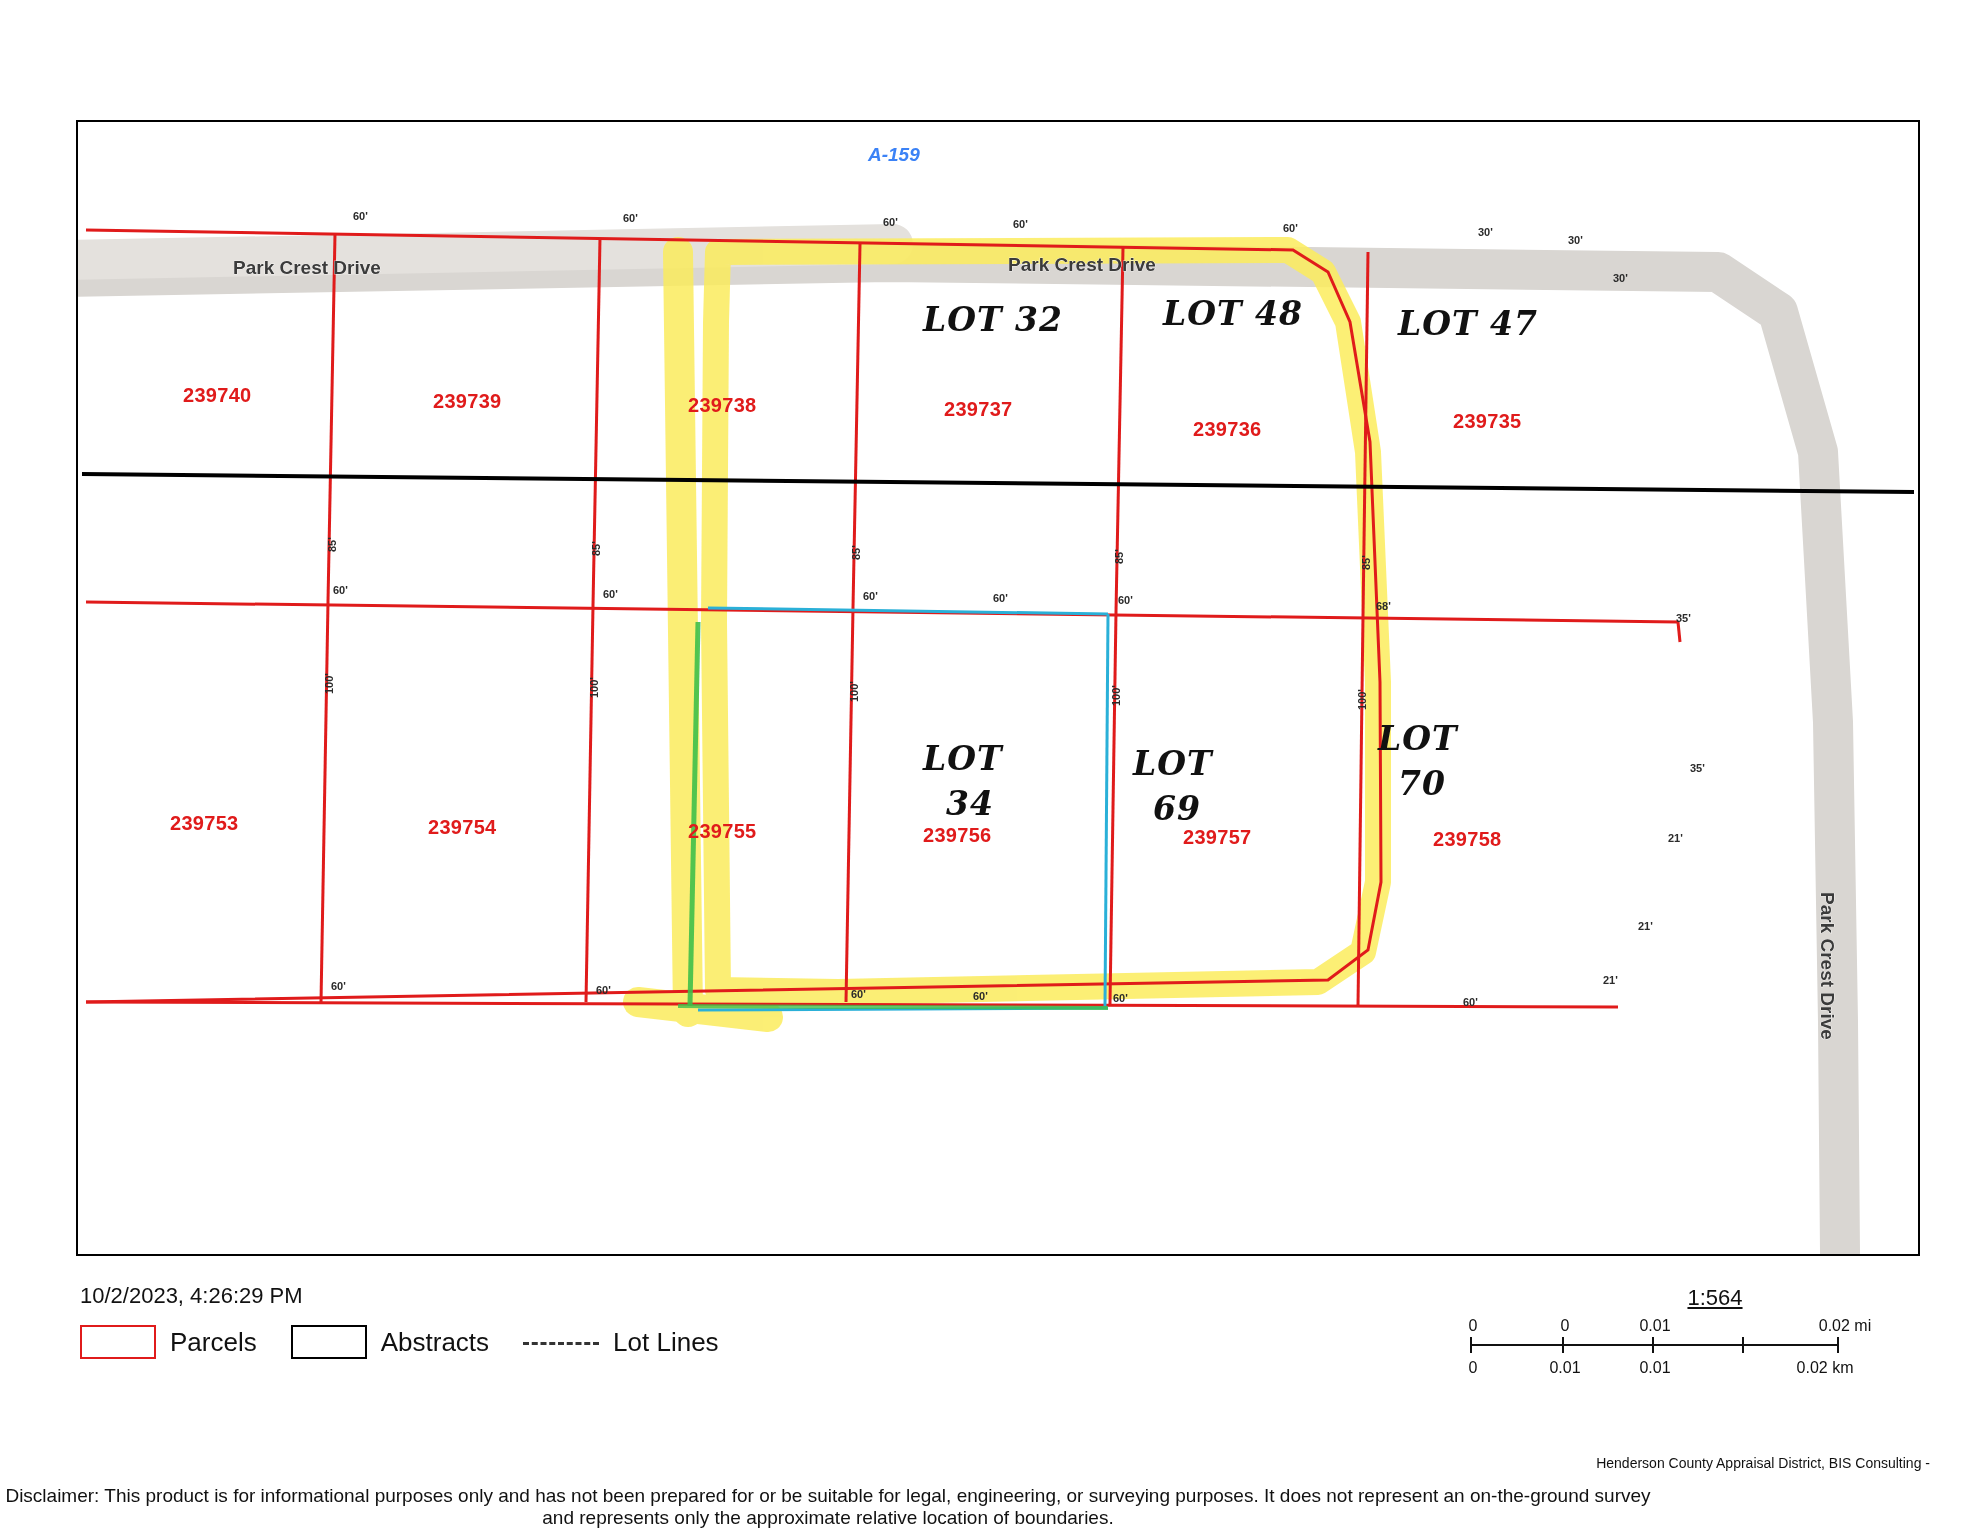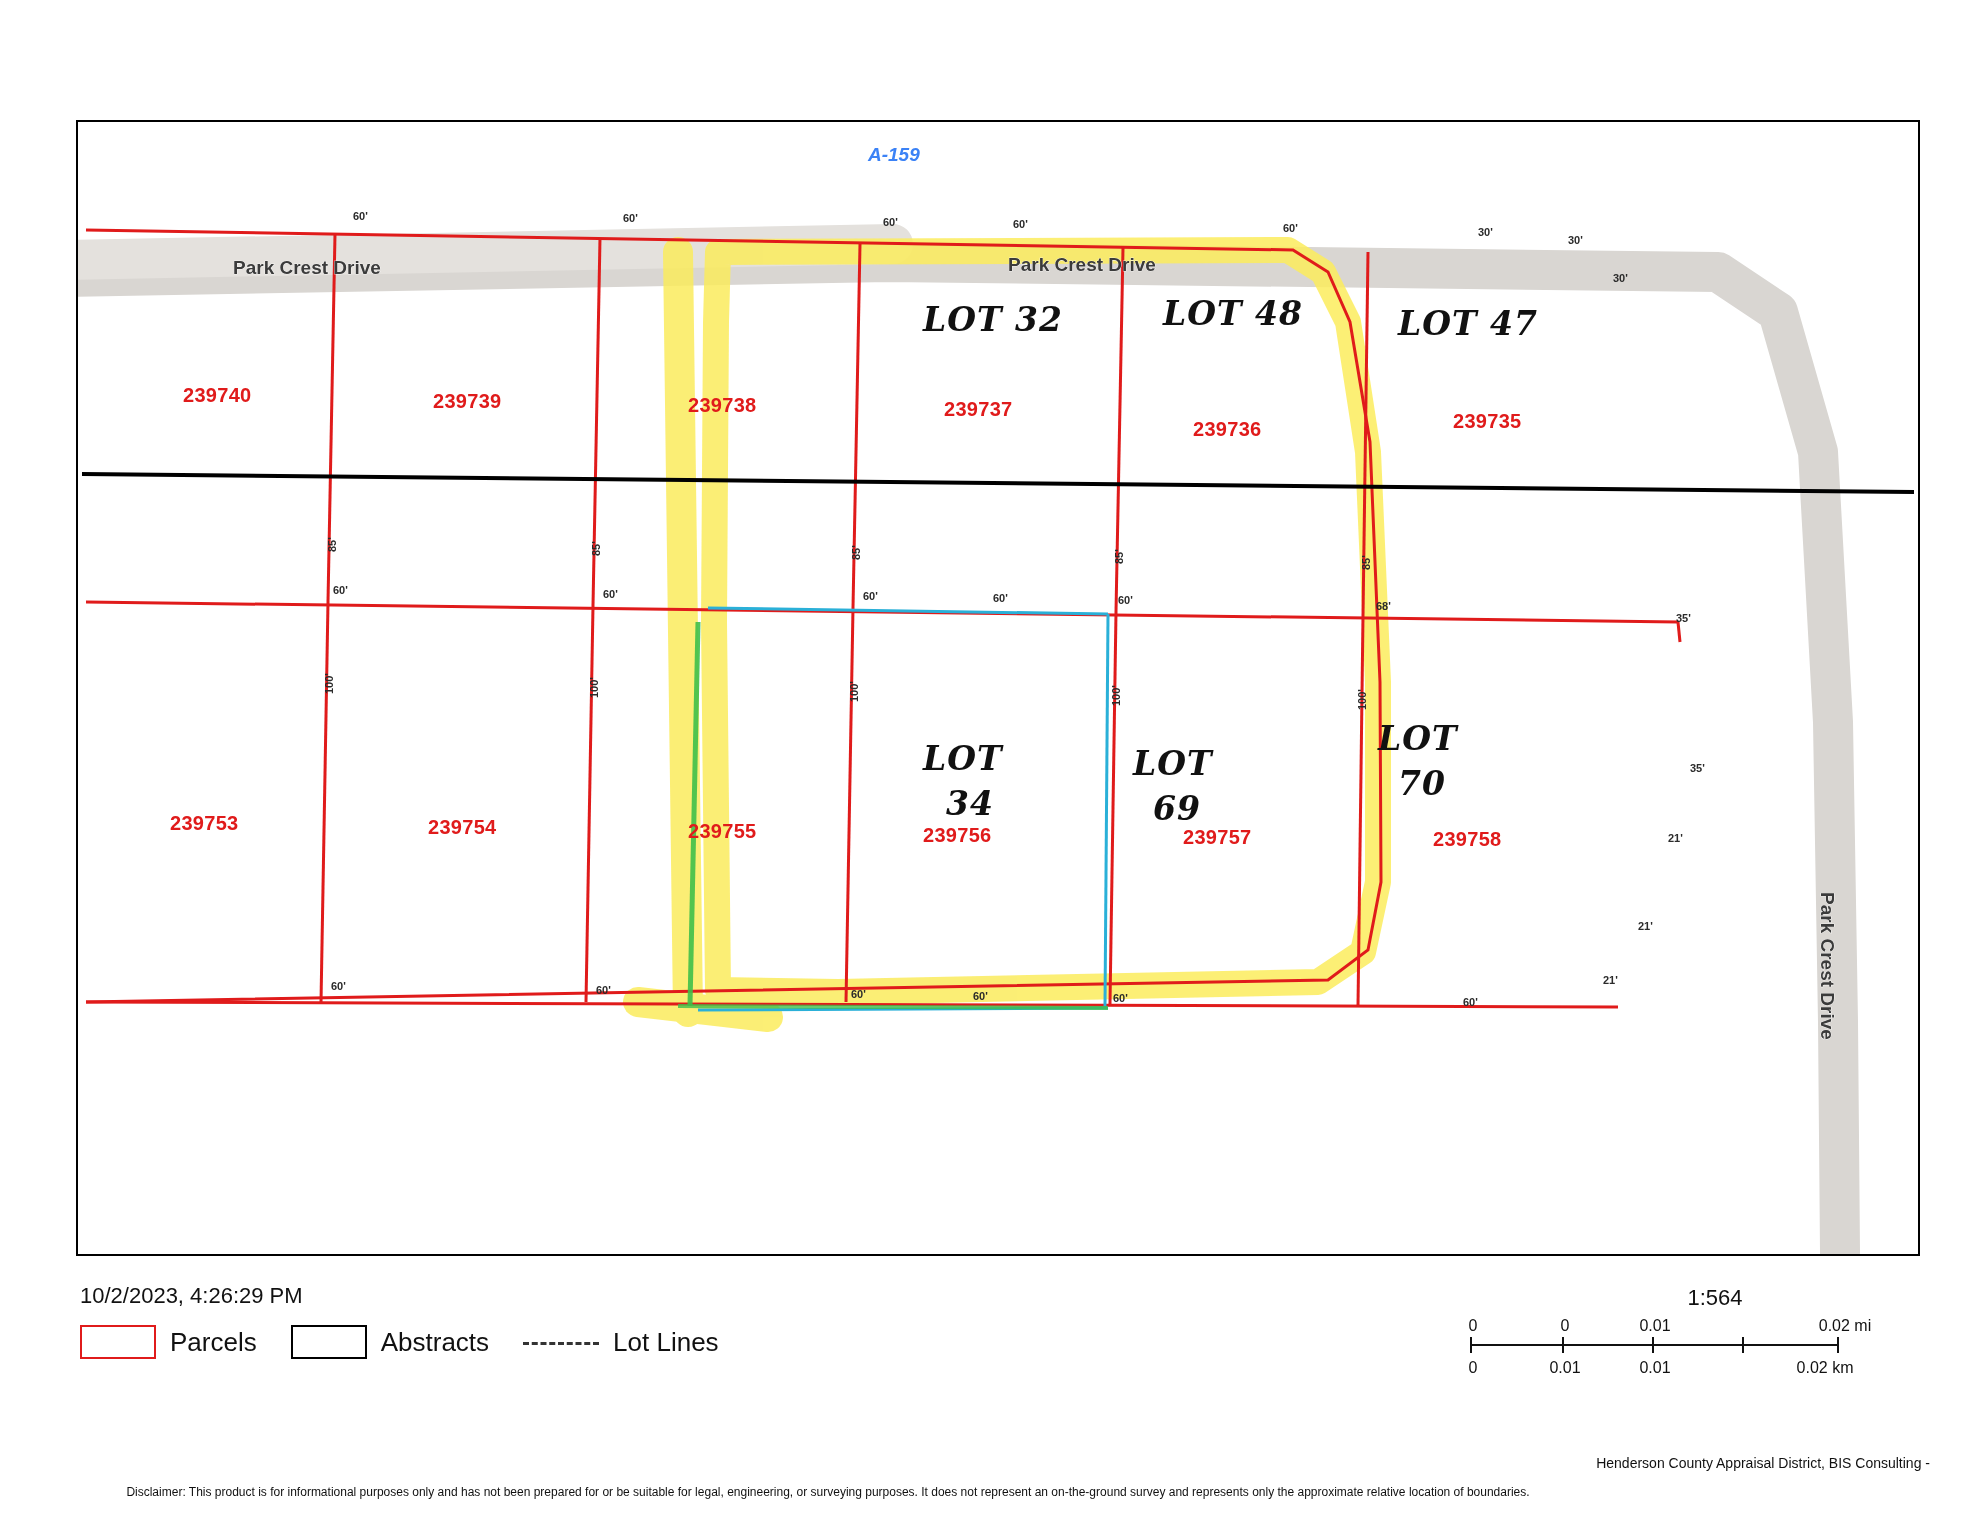--- a/index.html
+++ b/index.html
@@ -130,20 +130,21 @@
   .legend-label { margin-left: 14px; margin-right: 34px; color: #111; }
 
   
   #scale-block {
     position: absolute;
     left: 1455px;
     top: 1285px;
     width: 450px;
     font-size: 15px;
     color: #111;
+    text-decoration: underline;
   }
   #scale-ratio {
     text-align: center;
     font-size: 22px;
     margin-left: 70px;
     margin-bottom: 6px;
   }
   .scale-row-top, .scale-row-bot {
     position: relative;
     height: 20px;
@@ -196,21 +197,21 @@
     text-align: right;
     font-size: 14px;
     color: #111;
   }
   #disclaimer {
     position: absolute;
     left: 0;
     top: 1485px;
     width: 1656px;
     text-align: center;
-    font-size: 12px;
+    font-size: 19px;
     color: #111;
   }
 </style>
 </head>
 <body>
 
 <div id="page">
 
 
   <div id="map-frame">

